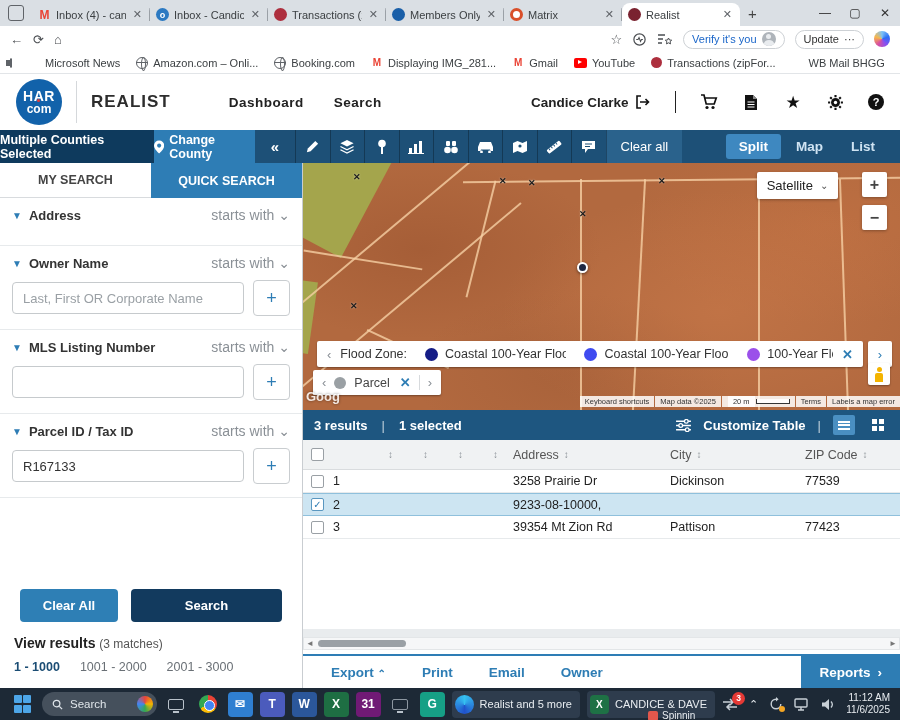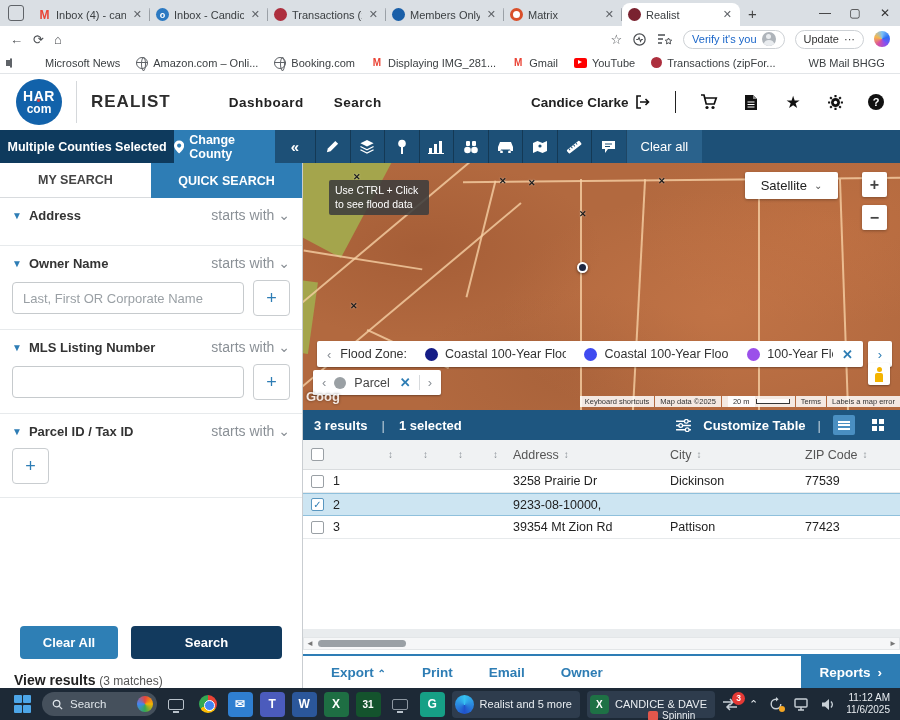--- a/index.html
+++ b/index.html
@@ -60,21 +60,21 @@
   .brand { font-size:17px; font-weight:bold; letter-spacing:1px; color:#2d2d2d; margin-right:58px; }
   .appnav { display:flex; gap:30px; font-size:13.5px; font-weight:bold; color:#222; letter-spacing:.5px;text-align:right; }
   .hdr-right { margin-left:auto; display:flex; align-items:center; gap:24px; }
   .username { font-size:13.5px; font-weight:bold; color:#222; display:flex; align-items:center; gap:6px; }
   .vbar { width:1.5px; height:22px; background:#222; }
   .hico { width:18px; height:18px; display:flex; align-items:center; justify-content:center; }
   .helpico { width:16px; height:16px; border-radius:50%; background:#111; color:#fff; font-size:11px; font-weight:bold; display:flex; align-items:center; justify-content:center; }
 
   
   .toolbar { height:33px; background:#1d5077; display:flex; align-items:stretch; color:#fff; }
-  .tb-counties { width:174px; background:#0e3a5d; display:flex; align-items:center; justify-content:center; font-size:12.5px; font-weight:bold; }
+  .tb-counties { width:154px; background:#0e3a5d; display:flex; align-items:center; justify-content:center; font-size:12.5px; font-weight:bold; }
   .tb-change { width:101px; background:#2e7db5; display:flex; align-items:center; justify-content:center; gap:5px; font-size:12.5px; font-weight:bold; }
   .tb-collapse { width:40px; display:flex; align-items:center; justify-content:center; font-size:15px; font-weight:bold; }
   .tb-ico { width:34.5px; display:flex; align-items:center; justify-content:center; border-left:1px solid rgba(0,0,0,.28); }
   .tb-clear { display:flex; align-items:center; padding:0 14px; background:#2a628c; font-size:13px; border-left:1px solid rgba(0,0,0,.28); }
   .tb-views { margin-left:auto; display:flex; align-items:center; gap:2px; padding-right:12px; font-size:13.5px; font-weight:bold; }
   .tb-view { padding:5px 13px; border-radius:3px; color:#cfe3f2; }
   .tb-view.active { background:#3e88c0; color:#fff; }
 
   
   .content { display:flex; height:525px; background:#e9ebed; }
@@ -108,21 +108,21 @@
       radial-gradient(180px 90px at 20% 35%, rgba(150,80,45,.45), transparent),
       radial-gradient(220px 120px at 70% 60%, rgba(214,130,80,.4), transparent),
       radial-gradient(160px 80px at 45% 85%, rgba(150,85,50,.35), transparent),
       radial-gradient(200px 100px at 88% 25%, rgba(205,120,70,.4), transparent),
       #b2693f; }
   .gwedge { position:absolute; background:#a4a54c; }
   .ml { position:absolute; background:rgba(246,208,164,.8); }
   .xmark { position:absolute; color:#1b1b1b; font-size:9px; font-weight:bold; text-shadow:0 0 2px rgba(255,255,255,.5); }
   .marker { position:absolute; width:11px; height:11px; border-radius:50%; background:#1d2742; border:2px solid #fff; box-shadow:0 1px 3px rgba(0,0,0,.5); }
   .maptip { position:absolute; left:26px; top:17px; width:100px; background:rgba(62,62,62,.88); color:#fff; font-size:10.5px; line-height:1.3; padding:4px 6px; border-radius:2px; }
-  .satbtn { position:absolute; right:62px; top:9px; width:93px; height:27px; background:#fff; border-radius:2px; box-shadow:0 1px 3px rgba(0,0,0,.3); display:flex; align-items:center; justify-content:center; gap:7px; font-size:13px; color:#222; }
+  .satbtn { position:absolute; right:62px; top:9px; width:81px; height:27px; background:#fff; border-radius:2px; box-shadow:0 1px 3px rgba(0,0,0,.3); display:flex; align-items:center; justify-content:center; gap:7px; font-size:13px; color:#222; }
   .zbtn { position:absolute; right:13px; width:25px; height:25px; background:#fff; border-radius:2px; box-shadow:0 1px 3px rgba(0,0,0,.3); display:flex; align-items:center; justify-content:center; font-size:16px; font-weight:bold; color:#444; }
   .legend { position:absolute; left:14px; right:37px; top:178px; height:26px; background:#fff; border-radius:2px; box-shadow:0 1px 2px rgba(0,0,0,.35); display:flex; align-items:center; gap:9px; padding:0 10px; font-size:12.5px; color:#333; overflow:hidden; white-space:nowrap; }
   .lchev { color:#8a9096; font-size:13px; }
   .litem { display:flex; align-items:center; gap:7px; margin-left:9px; overflow:hidden; }
   .ldot { width:13px; height:13px; border-radius:50%; flex:none; }
   .lclose { margin-left:auto; color:#2e7db4; font-size:13px; font-weight:bold; flex:none; }
   .legend-next { position:absolute; right:8px; top:178px; width:24px; height:26px; background:#fff; border-radius:2px; box-shadow:0 1px 2px rgba(0,0,0,.35); display:flex; align-items:center; justify-content:center; color:#2e7db4; font-size:13px; }
   .parcelchip { position:absolute; left:10px; top:207px; height:25px; background:#fff; border-radius:2px; box-shadow:0 1px 2px rgba(0,0,0,.35); display:flex; align-items:center; gap:8px; padding:0 9px; font-size:12.5px; color:#444; }
   .pdiv { width:1px; height:15px; background:#d7dadd; }
   .pegman { position:absolute; right:10px; top:200px; width:22px; height:22px; background:#fff; border-radius:2px; box-shadow:0 1px 2px rgba(0,0,0,.35); display:flex; flex-direction:column; align-items:center; justify-content:center; }
@@ -412,20 +412,25 @@
         </g>
       </svg>
   </div>
   <div class="tb-ico">
     <svg width="15" height="14" viewBox="0 0 15 14">
         <path d="M1 1h13v8H7l-3 4v-4H1z" fill="#fff"></path>
         <path d="M4 4h7M4 6.5h5" stroke="#1d5077" stroke-width="1.1"></path>
       </svg>
   </div>
   <div class="tb-clear">Clear all</div>
+  <div class="tb-views">
+    <span class="tb-view active">Split</span>
+    <span class="tb-view">Map</span>
+    <span class="tb-view">List</span>
+  </div>
 </div>
 
 <div class="content">
 
   <div class="sidebar">
     <div class="sb-tabs">
       <div class="sb-tab">MY SEARCH</div>
       <div class="sb-tab active">QUICK SEARCH</div>
     </div>
 
@@ -461,32 +466,38 @@
       </div>
     </div>
 
     <div class="field">
       <div class="fhead">
         <span class="fchev">▼</span>
         <span class="flabel">Parcel ID / Tax ID</span>
         <span class="fop"><span>starts with</span> ⌄</span>
       </div>
       <div class="frow">
+        <input type="text" value="R167133" style="">
         <span class="addbtn">+</span>
       </div>
     </div>
 
     <div class="sb-spacer"></div>
 
     <div class="sb-actions">
       <button class="btn btn-clear">Clear All</button>
       <button class="btn btn-search">Search</button>
     </div>
     <div class="sb-results">
       <span>View results</span> <span class="m">(3 matches)</span>
+    </div>
+    <div class="sb-pages">
+      <span class="cur">1 - 1000</span>
+      <span>1001 - 2000</span>
+      <span>2001 - 3000</span>
     </div>
   </div>
 
   <div class="rightpanel">
 
     <div class="map">
       <div class="gwedge" style="left:-30px;top:-34px;width:100px;height:112px;transform:rotate(28deg);"></div>
       <div class="gwedge" style="left:-8px;top:118px;width:18px;height:72px;transform:rotate(8deg);"></div>
 
       <div class="ml" style="left:160px;top:16px;width:440px;height:1.5px;transform:rotate(-.6deg);"></div>
@@ -502,21 +513,20 @@
 
       <span class="xmark" style="left:50px;top:9px;">✕</span>
       <span class="xmark" style="left:196px;top:13px;">✕</span>
       <span class="xmark" style="left:355px;top:13px;">✕</span>
       <span class="xmark" style="left:225px;top:15px;">✕</span>
       <span class="xmark" style="left:276px;top:46px;">✕</span>
       <span class="xmark" style="left:47px;top:138px;">✕</span>
 
       <div class="marker" style="left:274px;top:99px;"></div>
 
-      <div class="maptip">Use CTRL + Click to see flood data</div>
 
       <div class="satbtn">
         <span>Satellite</span>
         <span style="font-size:10px;color:#555;">⌄</span>
       </div>
       <div class="zbtn" style="top:9px;">+</div>
       <div class="zbtn" style="top:42px;">−</div>
 
       <div class="legend">
         <span class="lchev">‹</span>
@@ -697,21 +707,21 @@
   <span class="tico">
       <span class="monico"></span>
     </span>
   <span class="tico">
       <span class="chromeico"></span>
     </span>
   <span class="tico" style="background:#2f7fd1;">✉</span>
   <span class="tico" style="background:#4b5bbc;">T</span>
   <span class="tico" style="background:#2b579a;">W</span>
   <span class="tico" style="background:#1e6e43;">X</span>
-  <span class="tico" style="background:#14532d;font-size:10px;">31</span>
+  <span class="tico" style="background:#701a75;font-size:12px;">31</span>
   <span class="tico">
       <span class="monico" style="border-color:#8d97a1;"></span>
     </span>
   <span class="tico" style="background:#16a086;">G</span>
   <span class="tgroup">
     <span class="edgeico"></span>
     <span>Realist and 5 more</span>
   </span>
   <span class="tgroup">
     <span class="tico" style="background:#1e7145;width:19px;height:19px;font-size:10px;">X</span>

